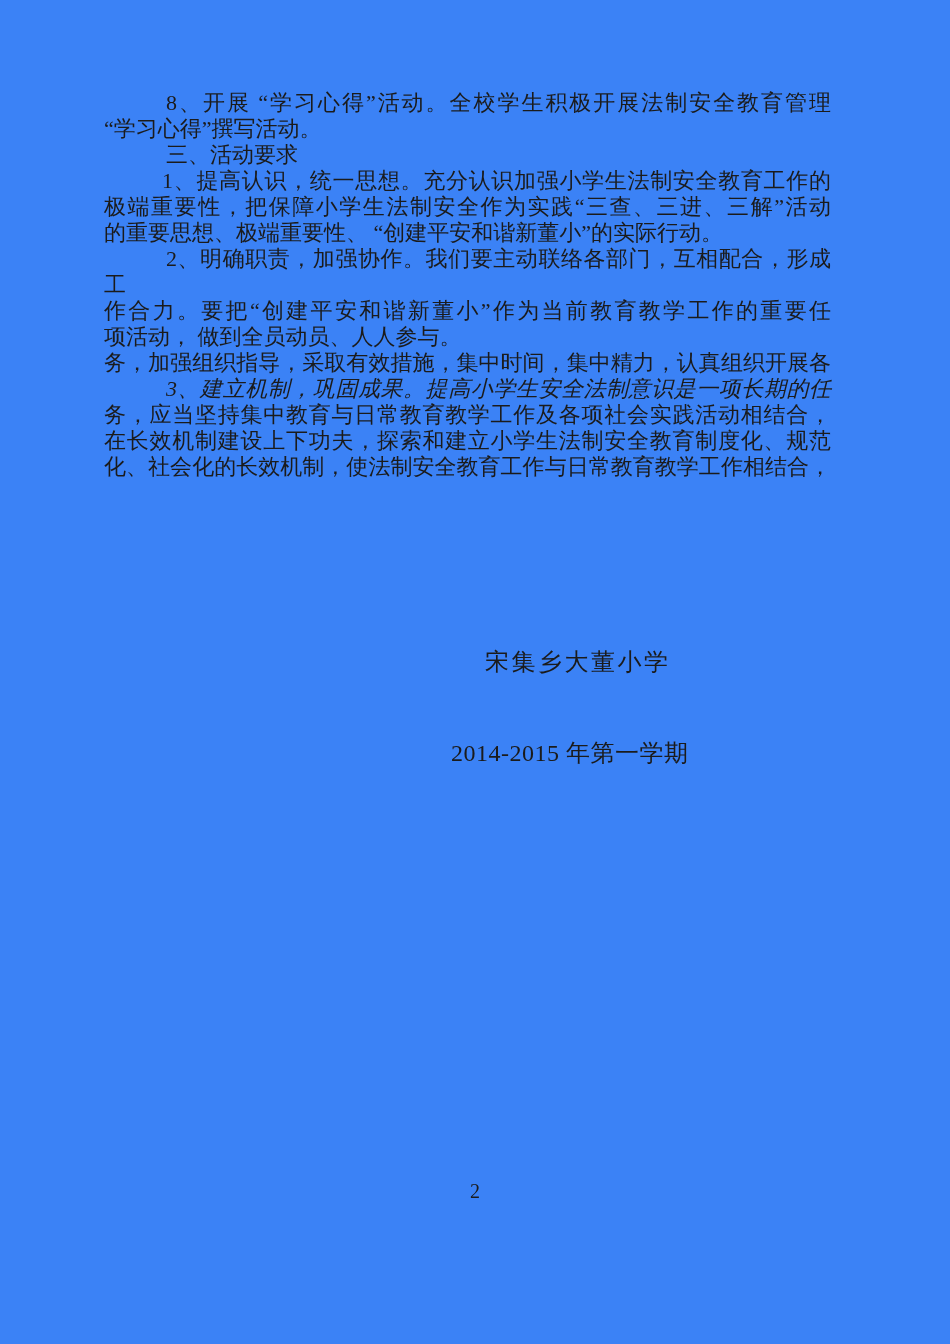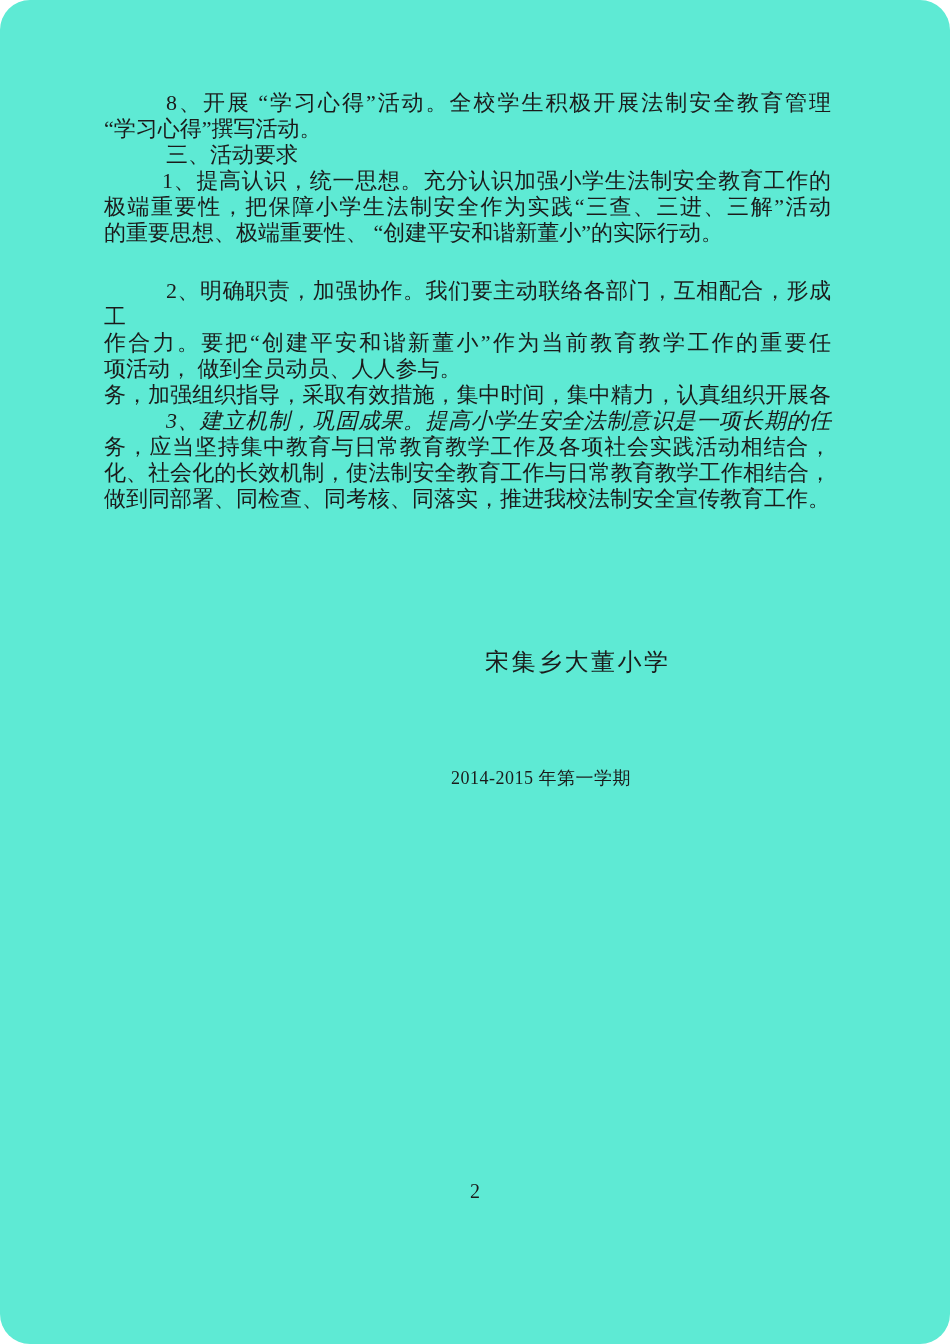--- a/index.html
+++ b/index.html
@@ -37,64 +37,64 @@
     position: absolute;
     left: 485px;
     top: 648px;
     font-size: 24px;
     line-height: 28px;
     letter-spacing: 2.5px;
   }
   .semester-line {
     position: absolute;
     left: 451px;
-    top: 764px;
-    font-size: 18px;
+    top: 739px;
+    font-size: 24px;
     line-height: 28px;
     letter-spacing: 0.5px;
   }
   .page-number {
     position: absolute;
     left: 0;
     top: 1180px;
     width: 100%;
     text-align: center;
     font-size: 20px;
     line-height: 22px;
   }
 </style>
 </head>
 <body>
 
-<div class="page" style="background: #5eead4; color: rgb(27, 27, 27); border-radius: 30px;">
+<div class="page" style="background: #3b82f6; color: rgb(27, 27, 27);">
 
   <div class="body-text">
       <div class="para">
         <div class="line fill" style="text-indent: 62px;">8、开展 “学习心得”活动。全校学生积极开展法制安全教育管理</div>
         <div class="line">“学习心得”撰写活动。</div>
       </div>
       <div class="para">
         <div class="line" style="text-indent: 62px;">三、活动要求</div>
       </div>
       <div class="para">
         <div class="line fill" style="text-indent: 58px;">1、提高认识，统一思想。充分认识加强小学生法制安全教育工作的</div>
         <div class="line fill">极端重要性，把保障小学生法制安全作为实践“三查、三进、三解”活动</div>
         <div class="line">的重要思想、极端重要性、 “创建平安和谐新董小”的实际行动。</div>
       </div>
       <div class="para">
-        <div class="line fill" style="text-indent: 62px; margin-top: 32px;">2、明确职责，加强协作。我们要主动联络各部门，互相配合，形成工</div>
+        <div class="line fill" style="text-indent: 62px;">2、明确职责，加强协作。我们要主动联络各部门，互相配合，形成工</div>
         <div class="line fill">作合力。要把“创建平安和谐新董小”作为当前教育教学工作的重要任</div>
         <div class="line">项活动， 做到全员动员、人人参与。</div>
         <div class="line fill">务，加强组织指导，采取有效措施，集中时间，集中精力，认真组织开展各</div>
       </div>
       <div class="para">
         <div class="line fill" style="text-indent: 62px; font-style: italic;">3、建立机制，巩固成果。提高小学生安全法制意识是一项长期的任</div>
         <div class="line fill">务，应当坚持集中教育与日常教育教学工作及各项社会实践活动相结合，</div>
+        <div class="line fill">在长效机制建设上下功夫，探索和建立小学生法制安全教育制度化、规范</div>
         <div class="line fill">化、社会化的长效机制，使法制安全教育工作与日常教育教学工作相结合，</div>
-        <div class="line">做到同部署、同检查、同考核、同落实，推进我校法制安全宣传教育工作。</div>
       </div>
     </div>
 
   <div class="signature-line">宋集乡大董小学</div>
 
   <div class="semester-line">2014-2015 年第一学期</div>
 
   <div class="page-number">2</div>
 
 </div>

